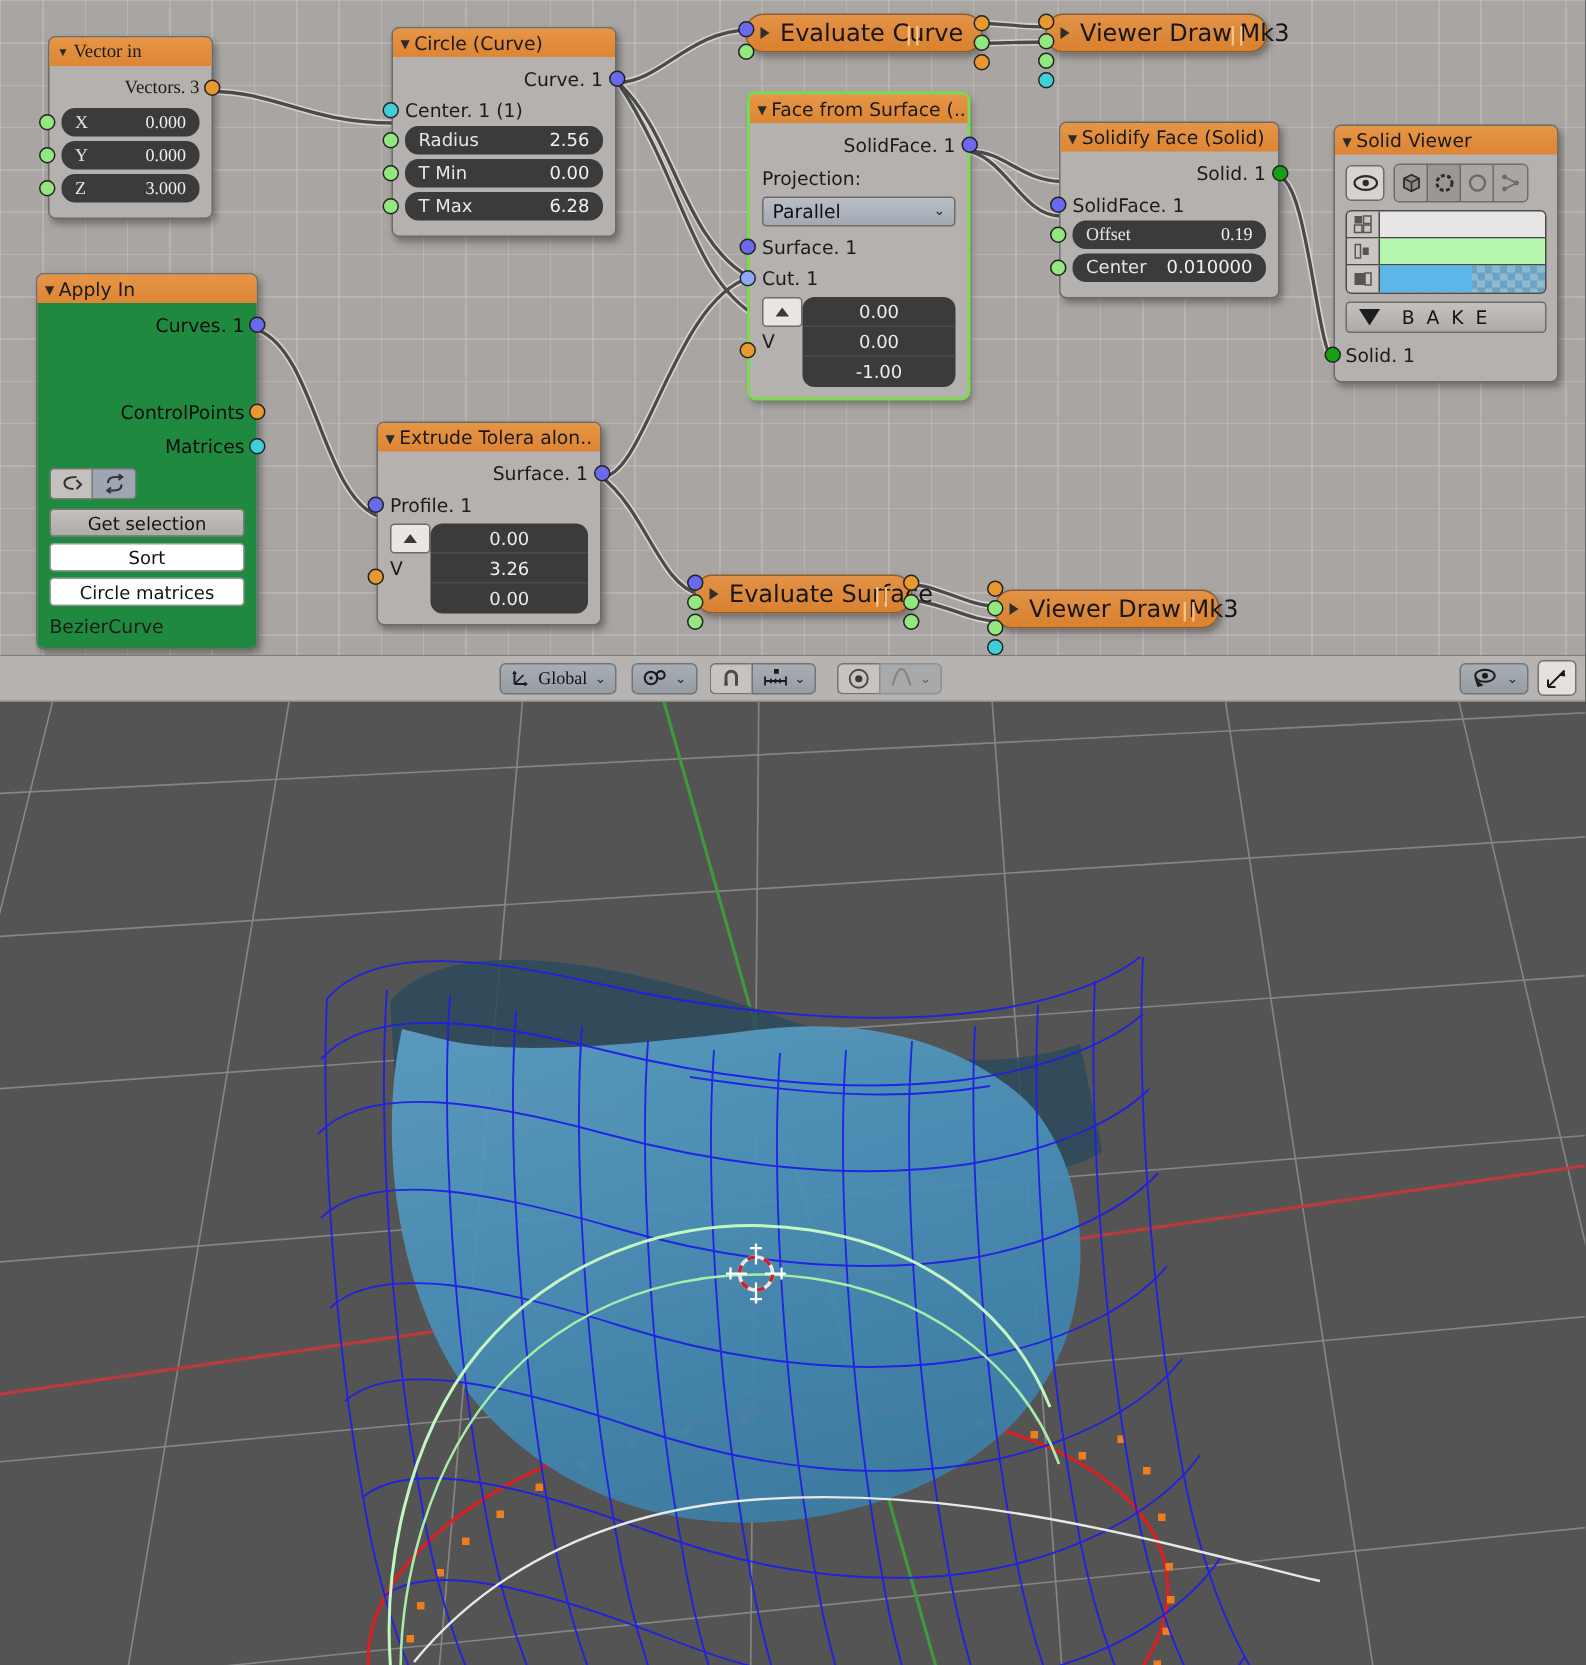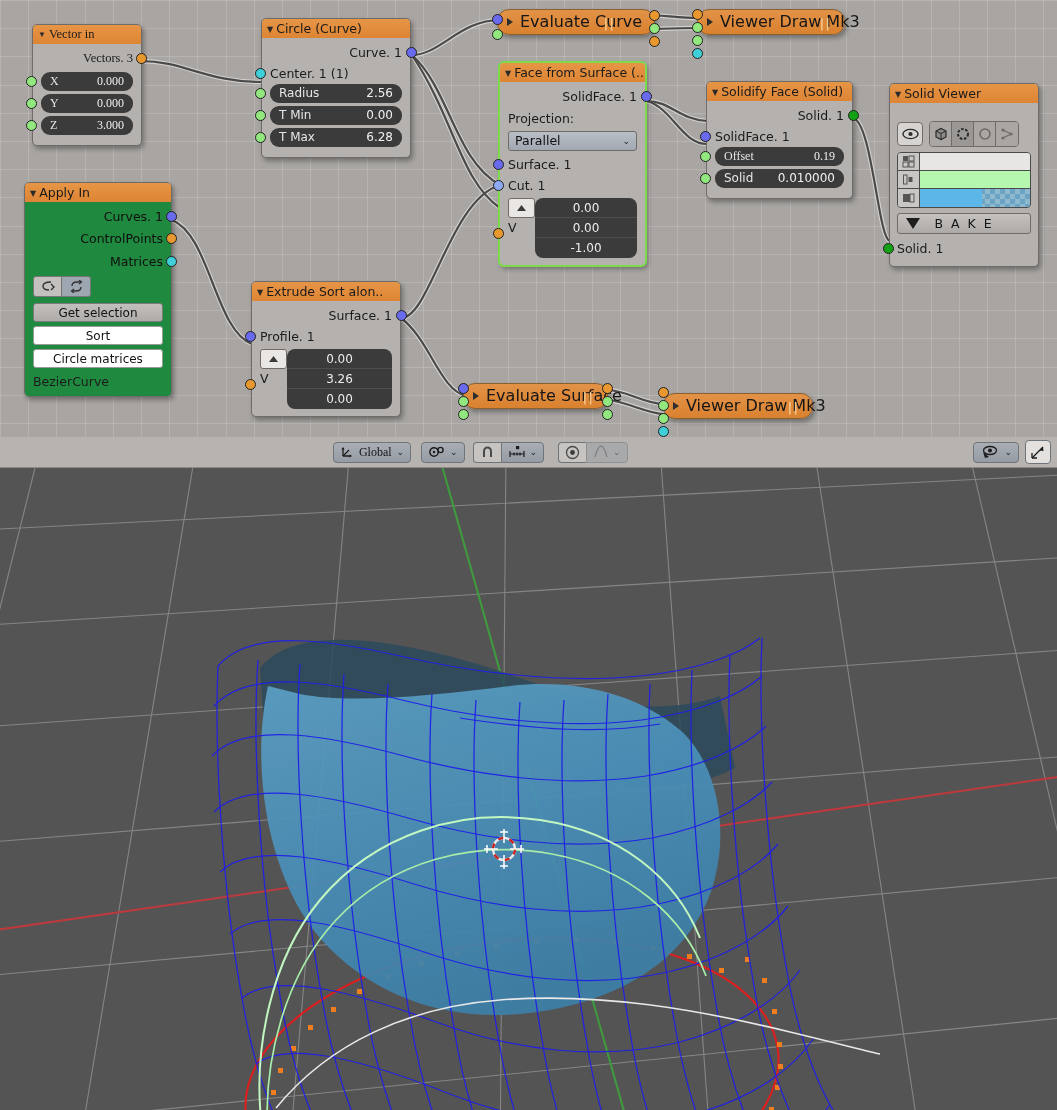--- a/index.html
+++ b/index.html
@@ -247,21 +247,21 @@
 
     <div class="node green" style="left:24px;top:182px;width:148px;">
       <div class="nhead">
         <span class="tri">▼</span><span>Apply In</span>
       </div>
       <div class="nbody">
         <div class="row out">
           <span>Curves. 1</span>
           <span class="sock s-blue" style="right:-14px;top:5px;"></span>
         </div>
-        <div class="row out" style="height:23px;line-height:23px;">
+        <div class="row out" style="height:23px;line-height:23px;margin-top:36px;">
           <span>ControlPoints</span>
           <span class="sock s-orange" style="right:-14px;top:6px;"></span>
         </div>
         <div class="row out" style="height:23px;line-height:23px;">
           <span>Matrices</span>
           <span class="sock s-cyan" style="right:-14px;top:6px;"></span>
         </div>
         <div class="toggrp">
           <div class="togbtn">
             <svg width="15" height="13" viewBox="0 0 15 13">
@@ -323,21 +323,21 @@
             <div>0.00</div>
             <div>0.00</div>
             <div>-1.00</div>
           </div>
         </div>
       </div>
     </div>
 
     <div class="node" style="left:251px;top:281px;width:150px;">
       <div class="nhead">
-        <span class="tri">▼</span><span>Extrude Sort alon..</span>
+        <span class="tri">▼</span><span>Extrude Tolera alon..</span>
       </div>
       <div class="nbody">
         <div class="row out">
           <span>Surface. 1</span>
           <span class="sock s-blue" style="right:-15px;top:5px;"></span>
         </div>
         <div class="row in">
           <span class="sock s-blue" style="left:-15px;top:5px;"></span>
           <span>Profile. 1</span>
         </div>
@@ -373,31 +373,31 @@
           <span class="sock s-blue" style="left:-15px;top:5px;"></span>
           <span>SolidFace. 1</span>
         </div>
         <div class="field" style="position:relative;font-family:Liberation Serif, serif;">
           <span class="sock s-green" style="left:-15px;top:4px;"></span>
           <span>Offset</span>
           <span class="v">0.19</span>
         </div>
         <div class="field" style="position:relative;">
           <span class="sock s-green" style="left:-15px;top:4px;"></span>
-          <span>Solid</span>
+          <span>Center</span>
           <span class="v">0.010000</span>
         </div>
       </div>
     </div>
 
     <div class="node" style="left:889px;top:83px;width:150px;">
       <div class="nhead">
         <span class="tri">▼</span><span>Solid Viewer</span>
       </div>
-      <div class="nbody" style="padding:18px 7px 7px 7px;">
+      <div class="nbody" style="padding:6px 7px 7px 7px;">
         <div class="sv-iconrow">
           <div class="eyebtn">
             <svg width="17" height="12" viewBox="0 0 17 12">
                 <ellipse cx="8.5" cy="6" rx="7.5" ry="4.6" fill="none" stroke="#2b2b2b" stroke-width="1.4"></ellipse>
                 <circle cx="8.5" cy="6" r="2.1" fill="#2b2b2b"></circle>
               </svg>
           </div>
           <div class="mbtns">
             <div class="mbtn">
               <svg width="14" height="14" viewBox="0 0 14 14">

